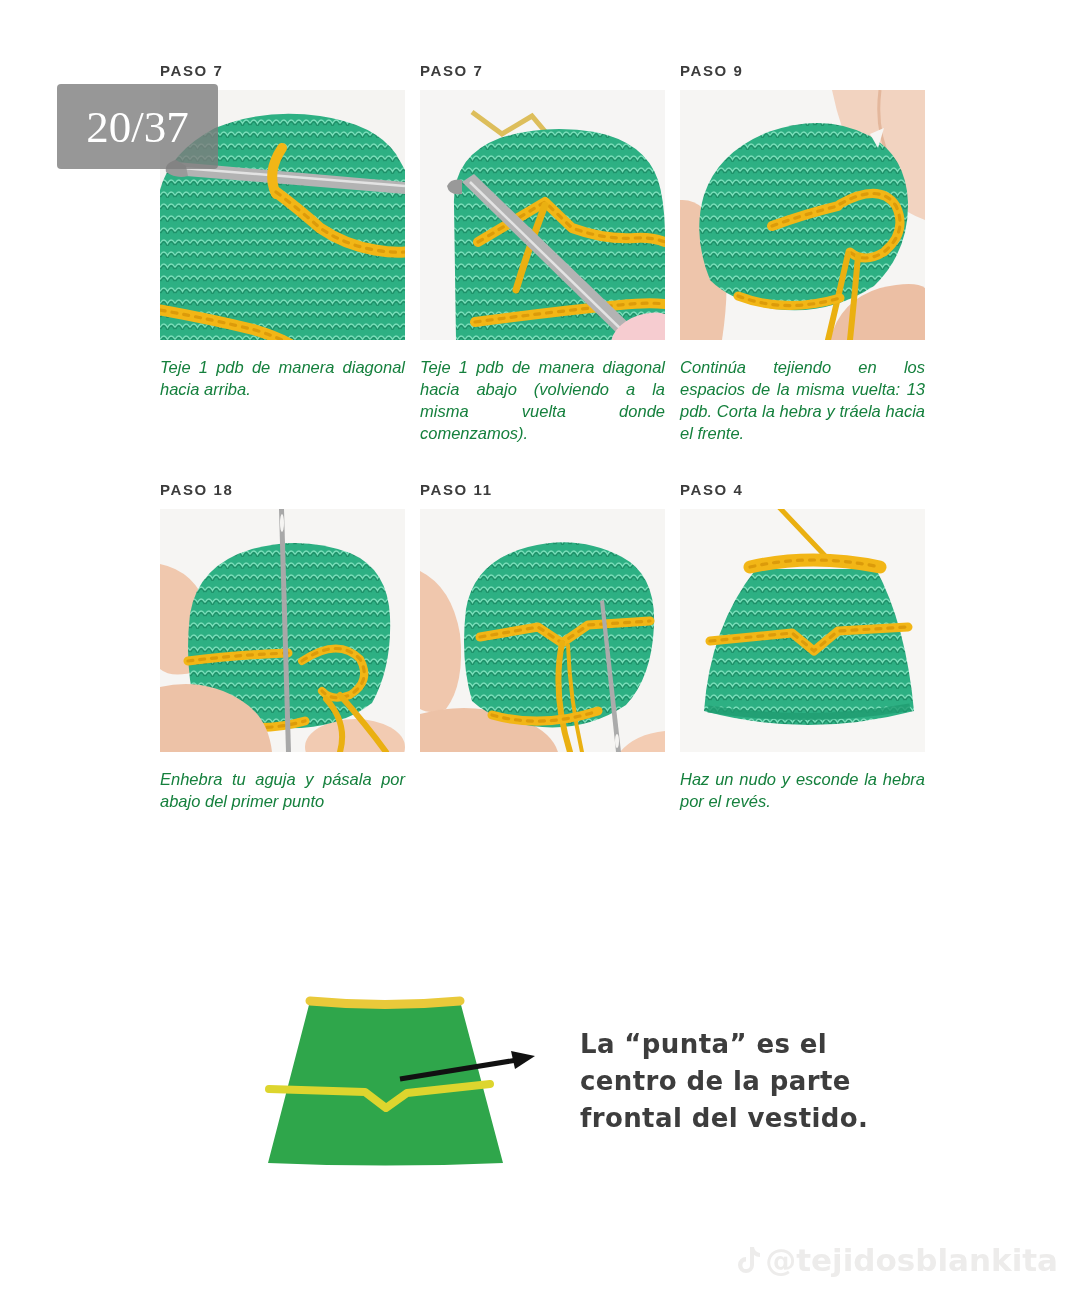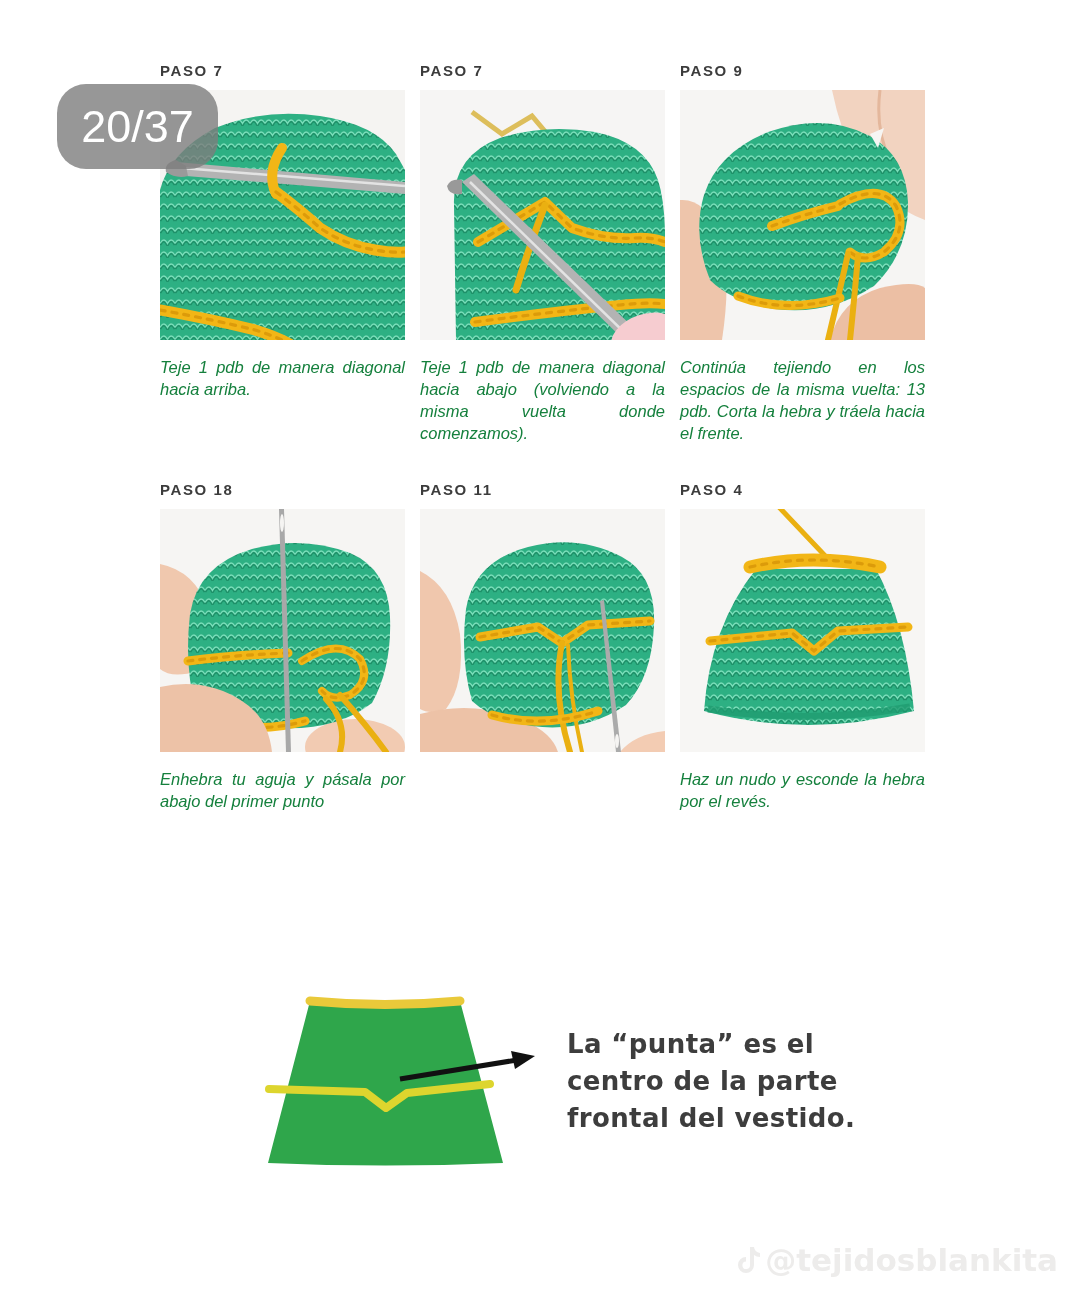--- a/index.html
+++ b/index.html
@@ -23,29 +23,29 @@
   }
   .photo.r1{height:250px}
   .photo.r2{height:243px}
   .caption{
     margin:16px 0 0 0;font-size:16.5px;line-height:22px;color:#15803d;
     text-align:justify;text-align-last:left;font-style:italic;
   }
   
   .page-badge{
     position:absolute;left:57px;top:84px;width:161px;height:85px;
-    border-radius:29px;background:rgba(125,125,125,0.80);
+    border-radius:4px;background:rgba(125,125,125,0.80);
     color:#ffffff;display:flex;align-items:center;justify-content:center;
-    font-family:Liberation Sans, sans-serif;font-size:45px;font-weight:400;
+    font-family:Liberation Serif, serif;font-size:45px;font-weight:400;
     z-index:6;
   }
   
   .diagram-svg{position:absolute;left:255px;top:992px;}
   .note{
-    position:absolute;left:567px;top:1026px;
+    position:absolute;left:580px;top:1026px;
     font-family:"DejaVu Sans",sans-serif;font-weight:700;
     font-size:26px;line-height:37px;color:#3d3d3d;letter-spacing:0.4px;
   }
   
   .watermark{
     position:absolute;right:22px;top:1242px;
     display:flex;align-items:center;gap:5px;
     color:#edeceb;font-size:31px;font-weight:700;
     font-family:"DejaVu Sans",sans-serif;
   }

